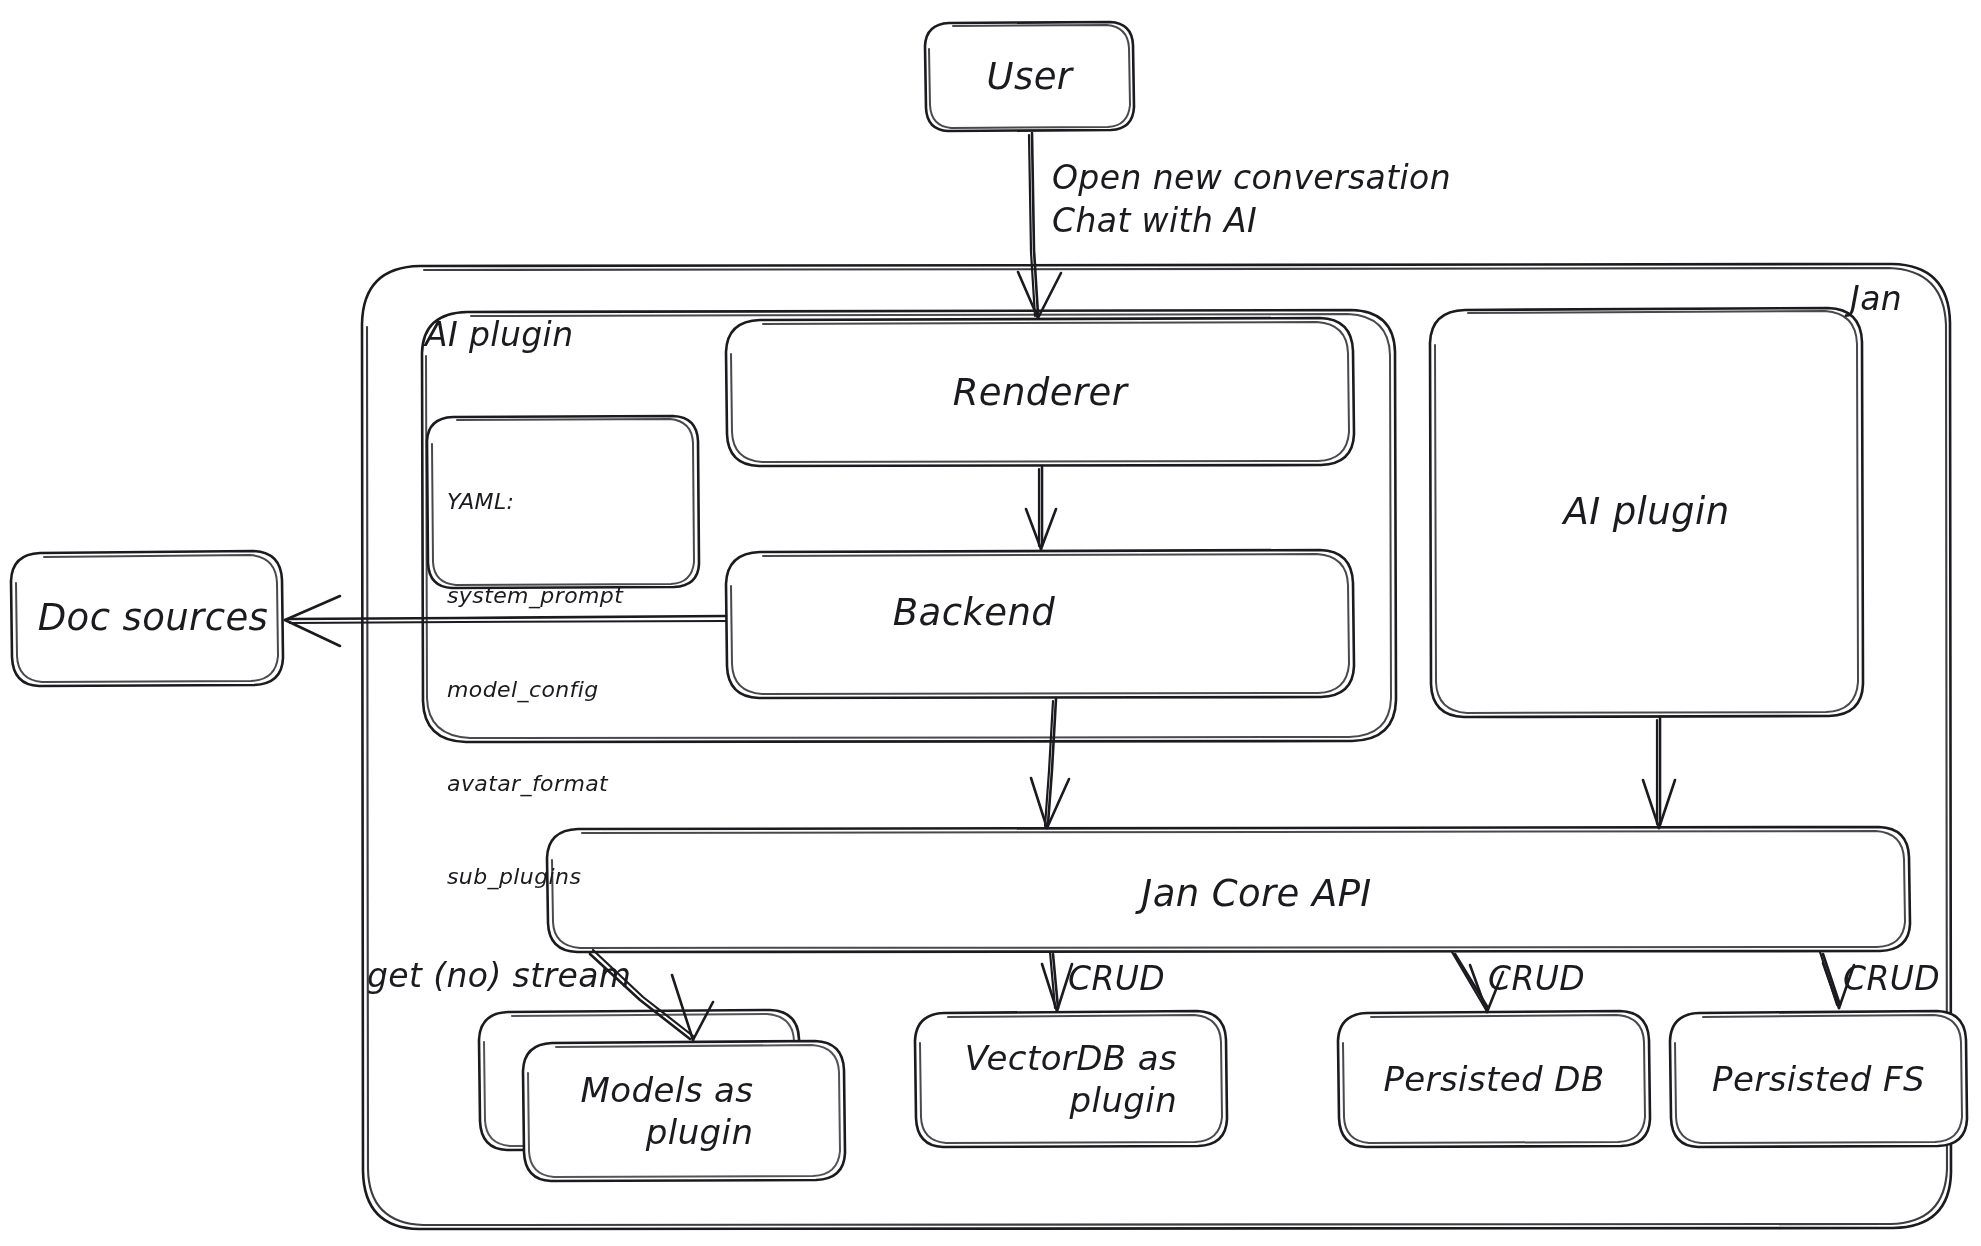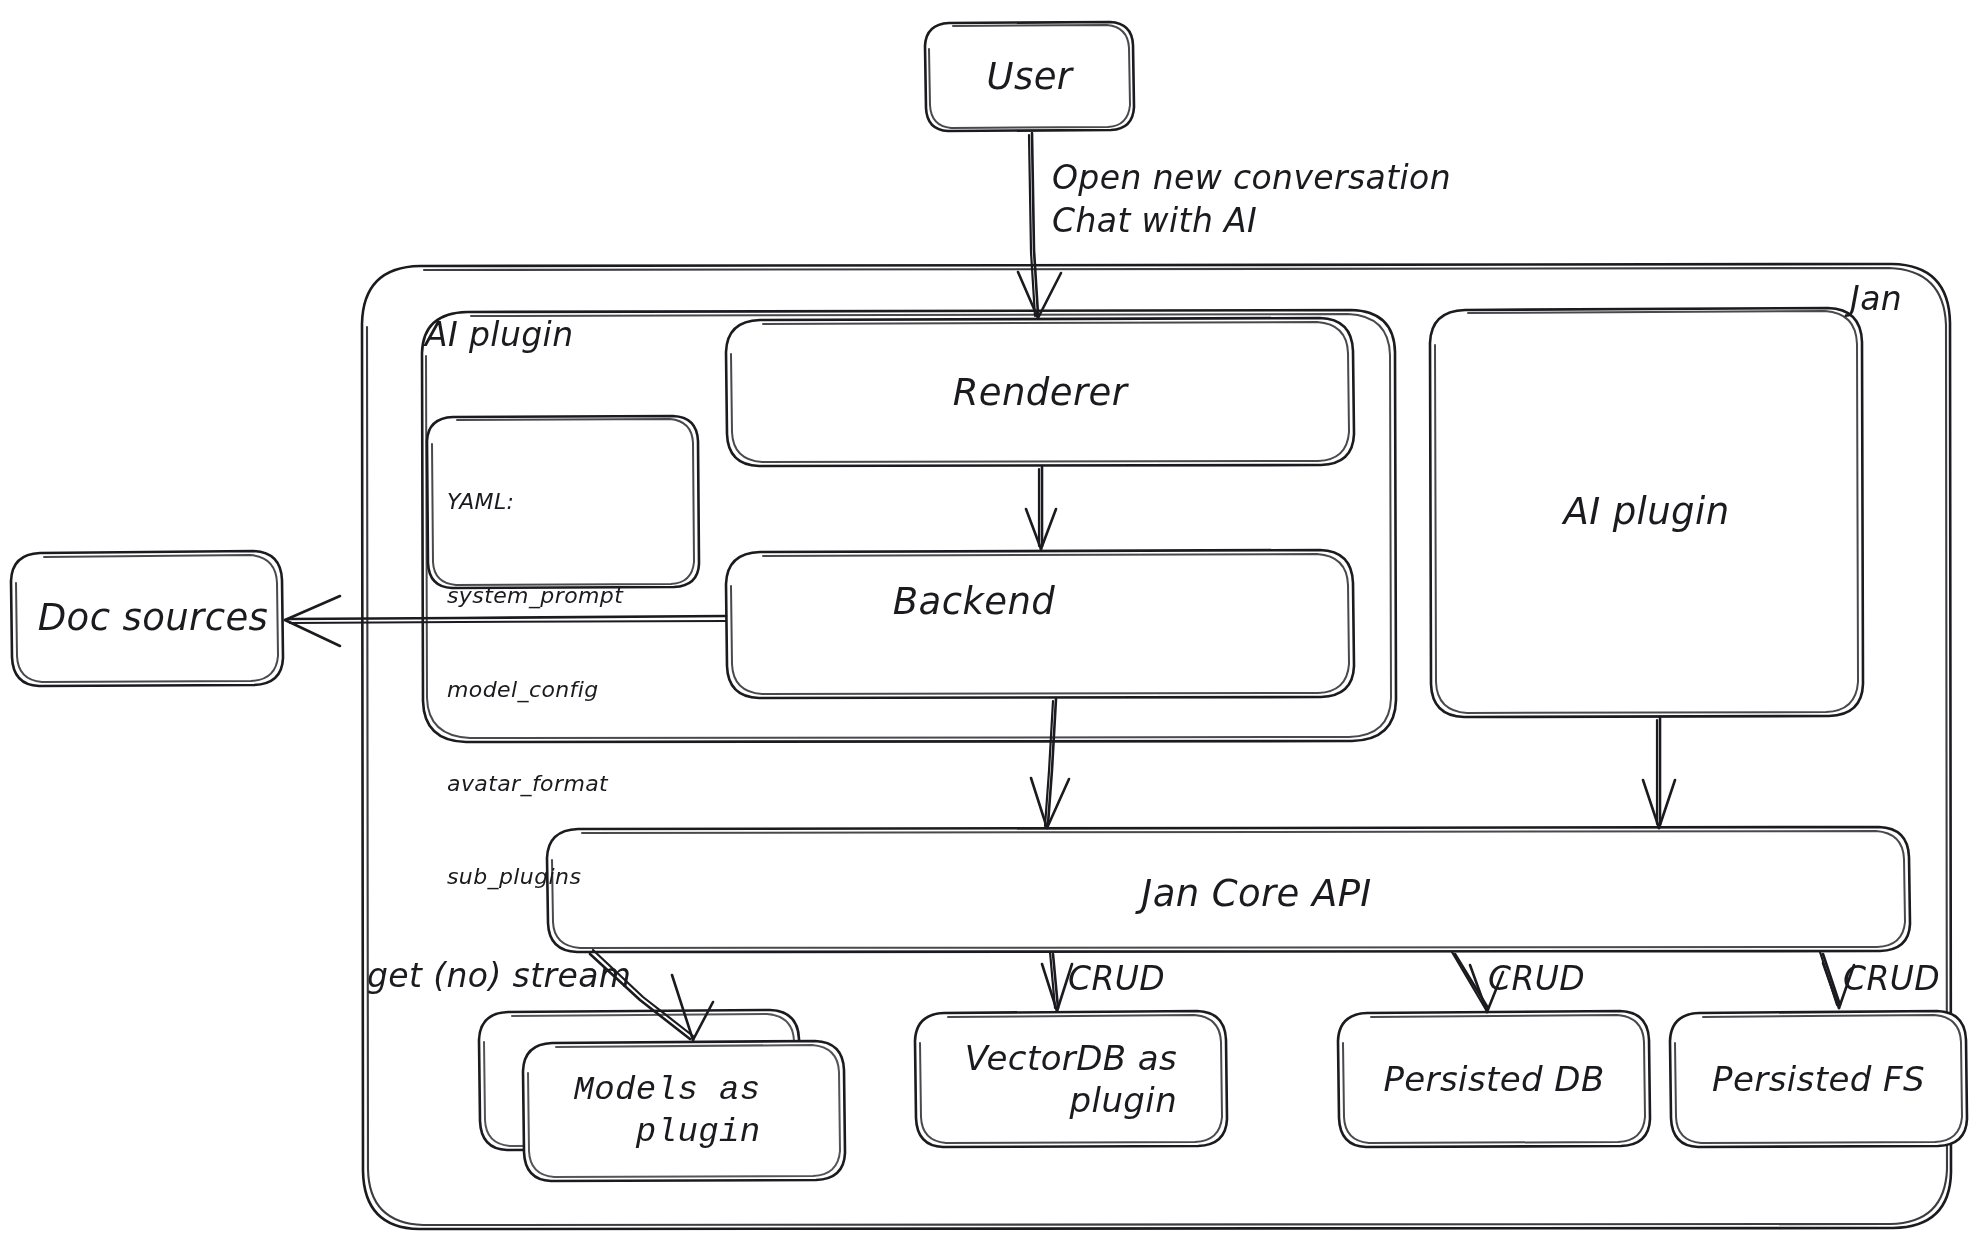--- a/index.html
+++ b/index.html
@@ -205,29 +205,29 @@
   </svg>
 
   <div class="node-label lbl-center t-user" style="left:925px; top:23px; width:209px; height:108px;">User</div>
 
   <div class="node-label lbl-left t-container" style="left:1850px; top:278px; width:110px;">Jan</div>
 
   <div class="node-label lbl-left t-container" style="left:425px; top:314px; width:260px;">AI plugin</div>
 
   <div class="node-label lbl-center t-node" style="left:726px; top:320px; width:628px; height:146px;">Renderer</div>
 
-  <div class="node-label lbl-center t-node" style="left:726px; top:529px; width:496px; height:146px;">Backend</div>
+  <div class="node-label lbl-center t-node" style="left:726px; top:540px; width:496px; height:146px;">Backend</div>
 
   <div class="node-label lbl-center t-node" style="left:1430px; top:308px; width:433px; height:409px;">AI plugin</div>
 
   <div class="node-label lbl-center t-node" style="left:11px; top:551px; width:284px; height:135px;border-radius:15px;">Doc sources</div>
 
   <div class="node-label lbl-center t-node" style="left:547px; top:832px; width:1363px; height:125px;margin-left:28px;">Jan Core API</div>
 
-  <div class="node-label lbl-center t-small-node" style="left:523px; top:1041px; width:288px; height:140px;font-family:Liberation Mono, monospace;">Models as
+  <div class="node-label lbl-center t-small-node" style="left:523px; top:1041px; width:288px; height:140px;">Models as
 plugin</div>
 
   <div class="node-label lbl-center t-small-node" style="left:915px; top:1011px; width:312px; height:136px;">VectorDB as
 plugin</div>
 
   <div class="node-label lbl-center t-small-node" style="left:1338px; top:1011px; width:312px; height:136px;">Persisted DB</div>
 
   <div class="node-label lbl-center t-small-node" style="left:1670px; top:1011px; width:297px; height:136px;">Persisted FS</div>
 
   <div class="node-label lbl-left t-edge" style="left:1052px; top:157px; width:520px;">Open new conversation

